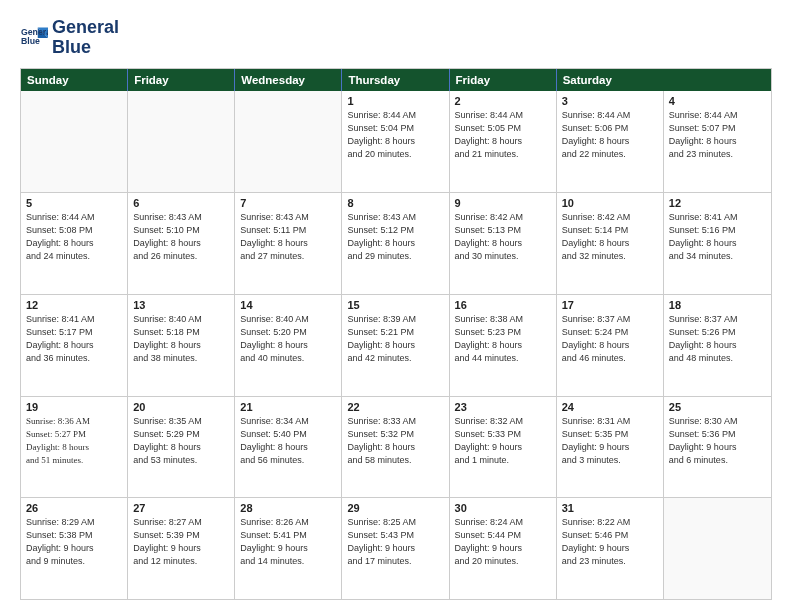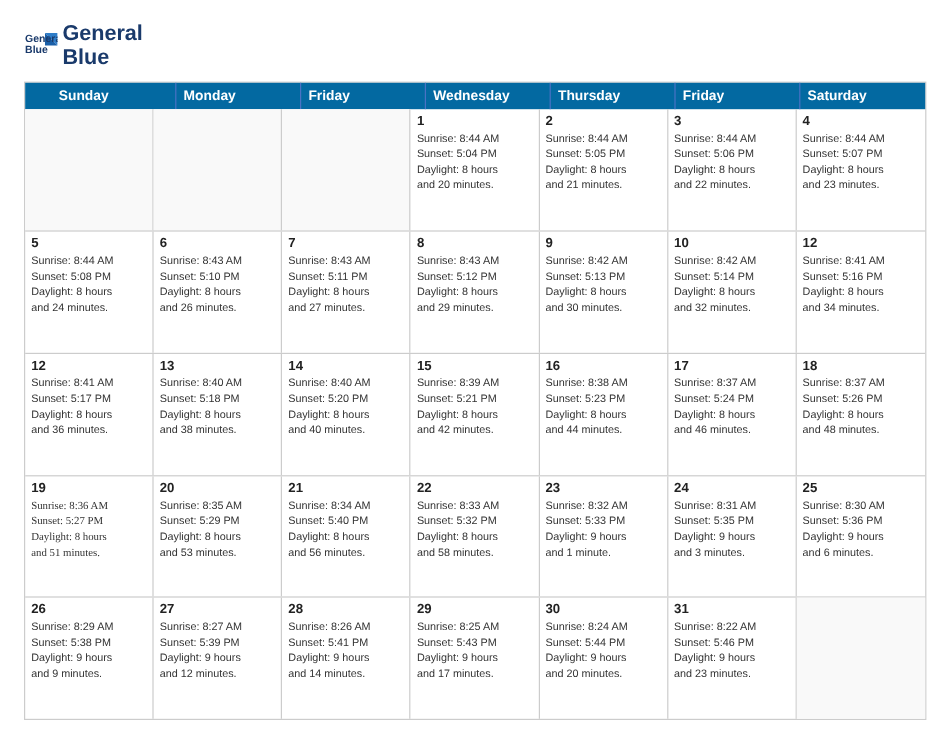--- a/index.html
+++ b/index.html
@@ -52,22 +52,21 @@
     }
     .calendar {
       flex: 1;
       display: flex;
       flex-direction: column;
       border: 1px solid #ccc;
     }
     .day-headers {
       display: grid;
       grid-template-columns: repeat(7, 1fr);
-      background: #0369a1;
-      padding-left: 22px;
+      background: #14532d;
     }
     .day-header {
       color: white;
       font-size: 11.5px;
       font-weight: bold;
       padding: 5px 6px;
       text-align: left;
       border-right: 1px solid #4a72c4;
     }
     .day-header:last-child { border-right: none; }
@@ -125,21 +124,20 @@
     </div>
     <div class="title-area">
       <div class="month-title"></div>
       <div class="location"></div>
     </div>
   </div>
 
   <div class="calendar">
     <div class="day-headers">
     <div class="day-header">Sunday</div>
-        <div class="day-header">Monday</div>
         <div class="day-header">Friday</div>
         <div class="day-header">Wednesday</div>
         <div class="day-header">Thursday</div>
         <div class="day-header">Friday</div>
         <div class="day-header">Saturday</div>
       </div>
     <div class="calendar-body">
     <div class="week-row">
           <div class="day-cell empty"></div>
           <div class="day-cell empty"></div>

